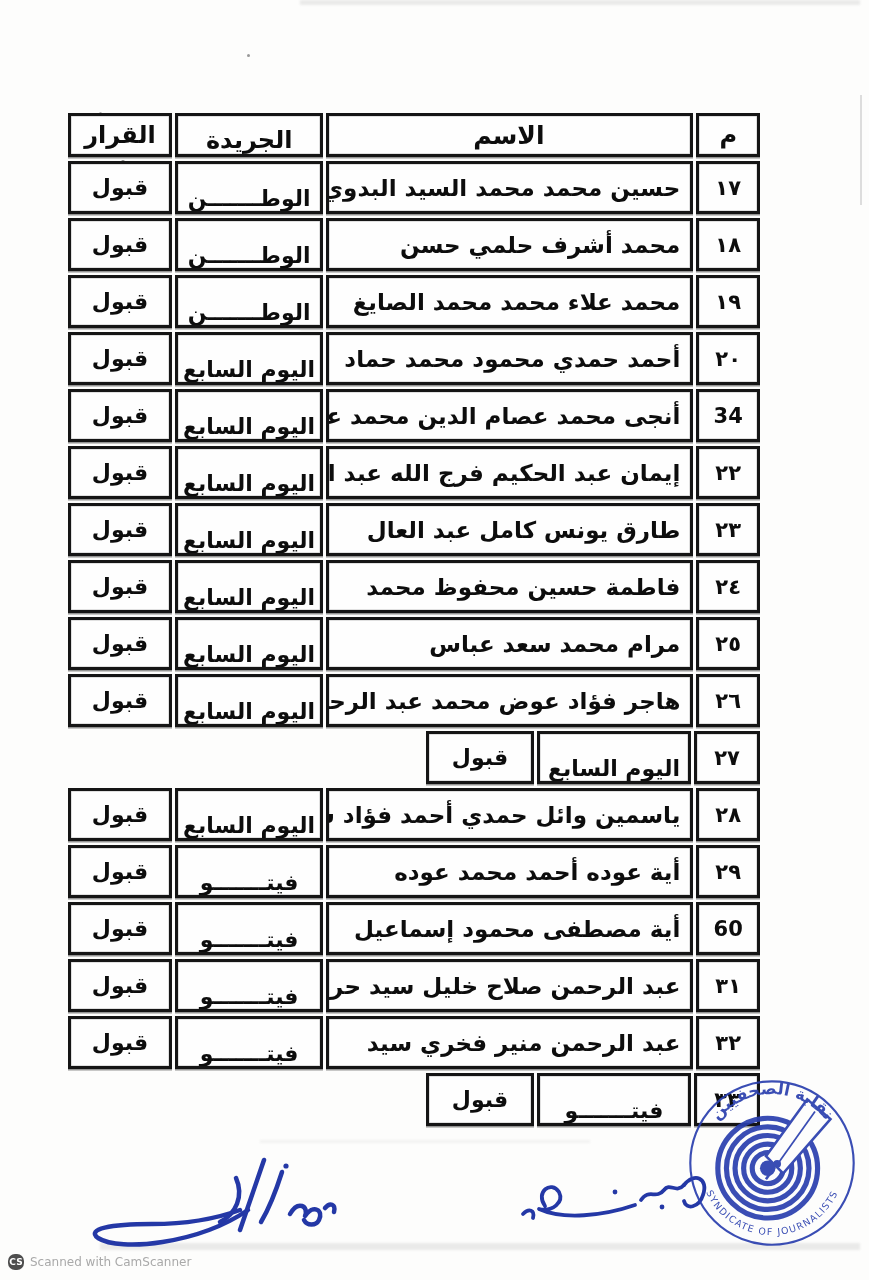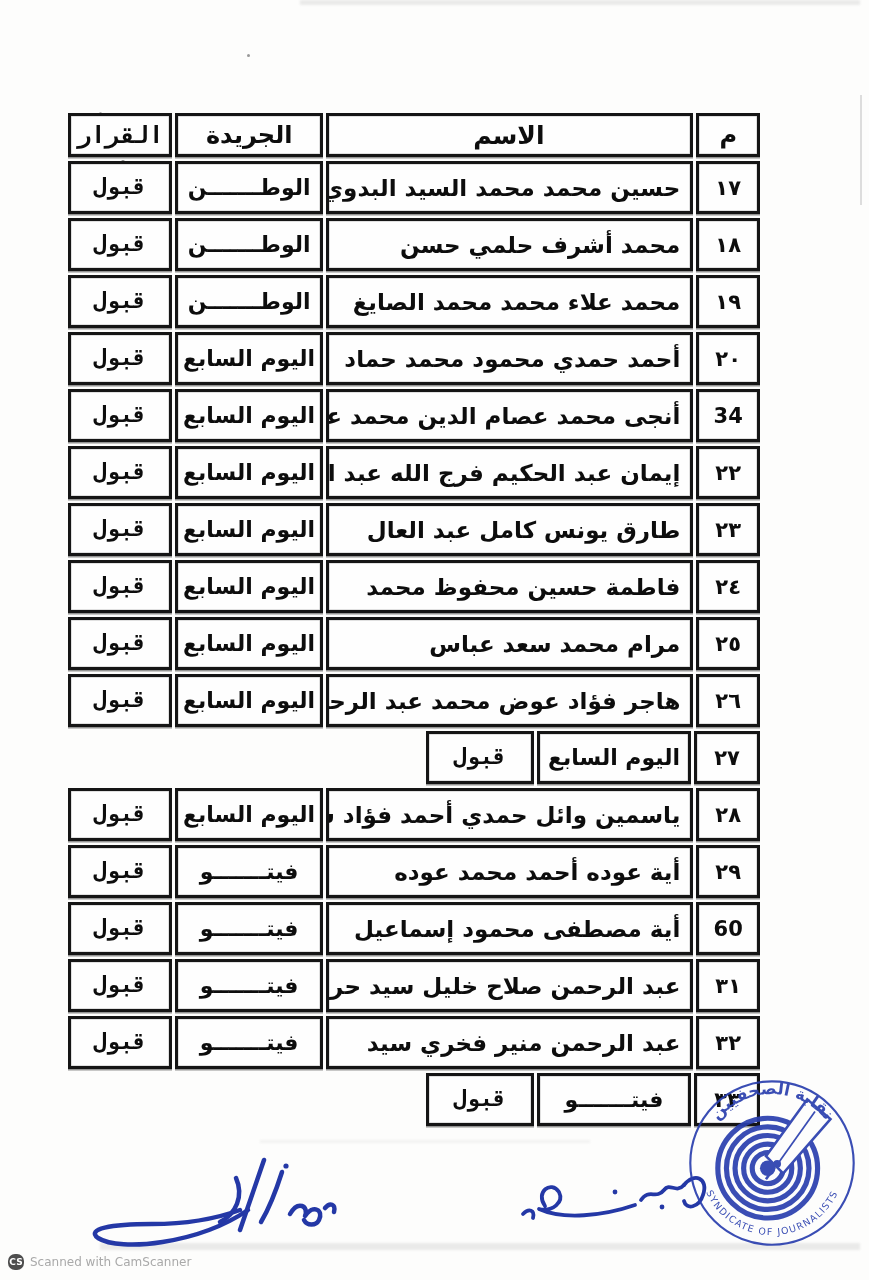--- a/index.html
+++ b/index.html
@@ -18,22 +18,22 @@
   .cell{
     box-sizing:border-box; border:3px solid #151515; background:#fefefe;
     display:flex; align-items:center; justify-content:center;
     font-weight:bold; color:#0d0d0d;
     box-shadow:0 1.5px 0 rgba(20,20,20,.45), inset 0 0 0 .5px rgba(20,20,20,.25);
   }
   .header .cell{height:44px;}
   .trow:not(.header) .cell{height:53px;}
   .c-num{width:66px; font-size:21px;}
   .c-name{width:381px; justify-content:flex-start; padding:0 10px; font-size:23px; letter-spacing:0px; white-space:nowrap; overflow:hidden;}
-  .c-paper{width:154px; font-size:22px; white-space:nowrap; overflow:hidden;}
-  .c-dec{width:108px; font-size:22px;font-family:Liberation Mono, monospace;}
+  .c-paper{width:154px; font-size:22px; white-space:nowrap; overflow:hidden;align-items:flex-end;}
+  .c-dec{width:108px; font-size:22px;}
   .header .c-name{justify-content:center; font-size:25px;padding-left:8px;}
   .header .c-dec{font-size:24px;}
   .header .c-paper{font-size:24px;}
   .header .c-num{font-size:24px;}
   
   .stamp{position:absolute; left:686px; top:1075px; width:172px; height:176px; opacity:.92; z-index:6;}
   
   .sig{position:absolute; z-index:5;}
   .sig-left{left:78px; top:1152px; width:265px; height:112px;}
   .sig-center{left:515px; top:1162px; width:210px; height:82px;}

